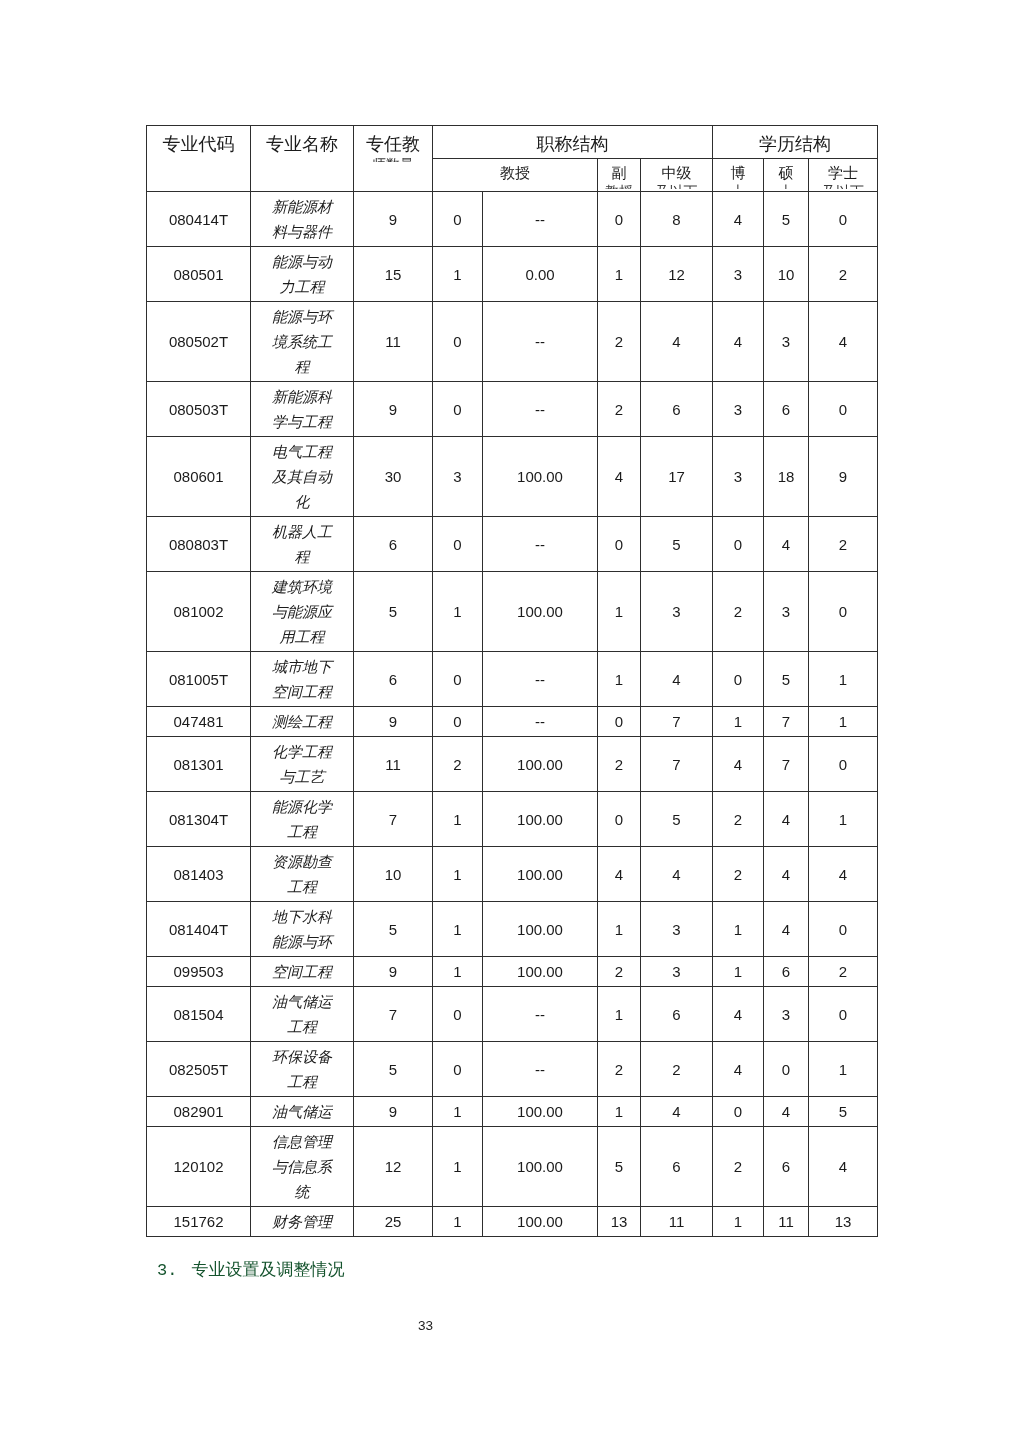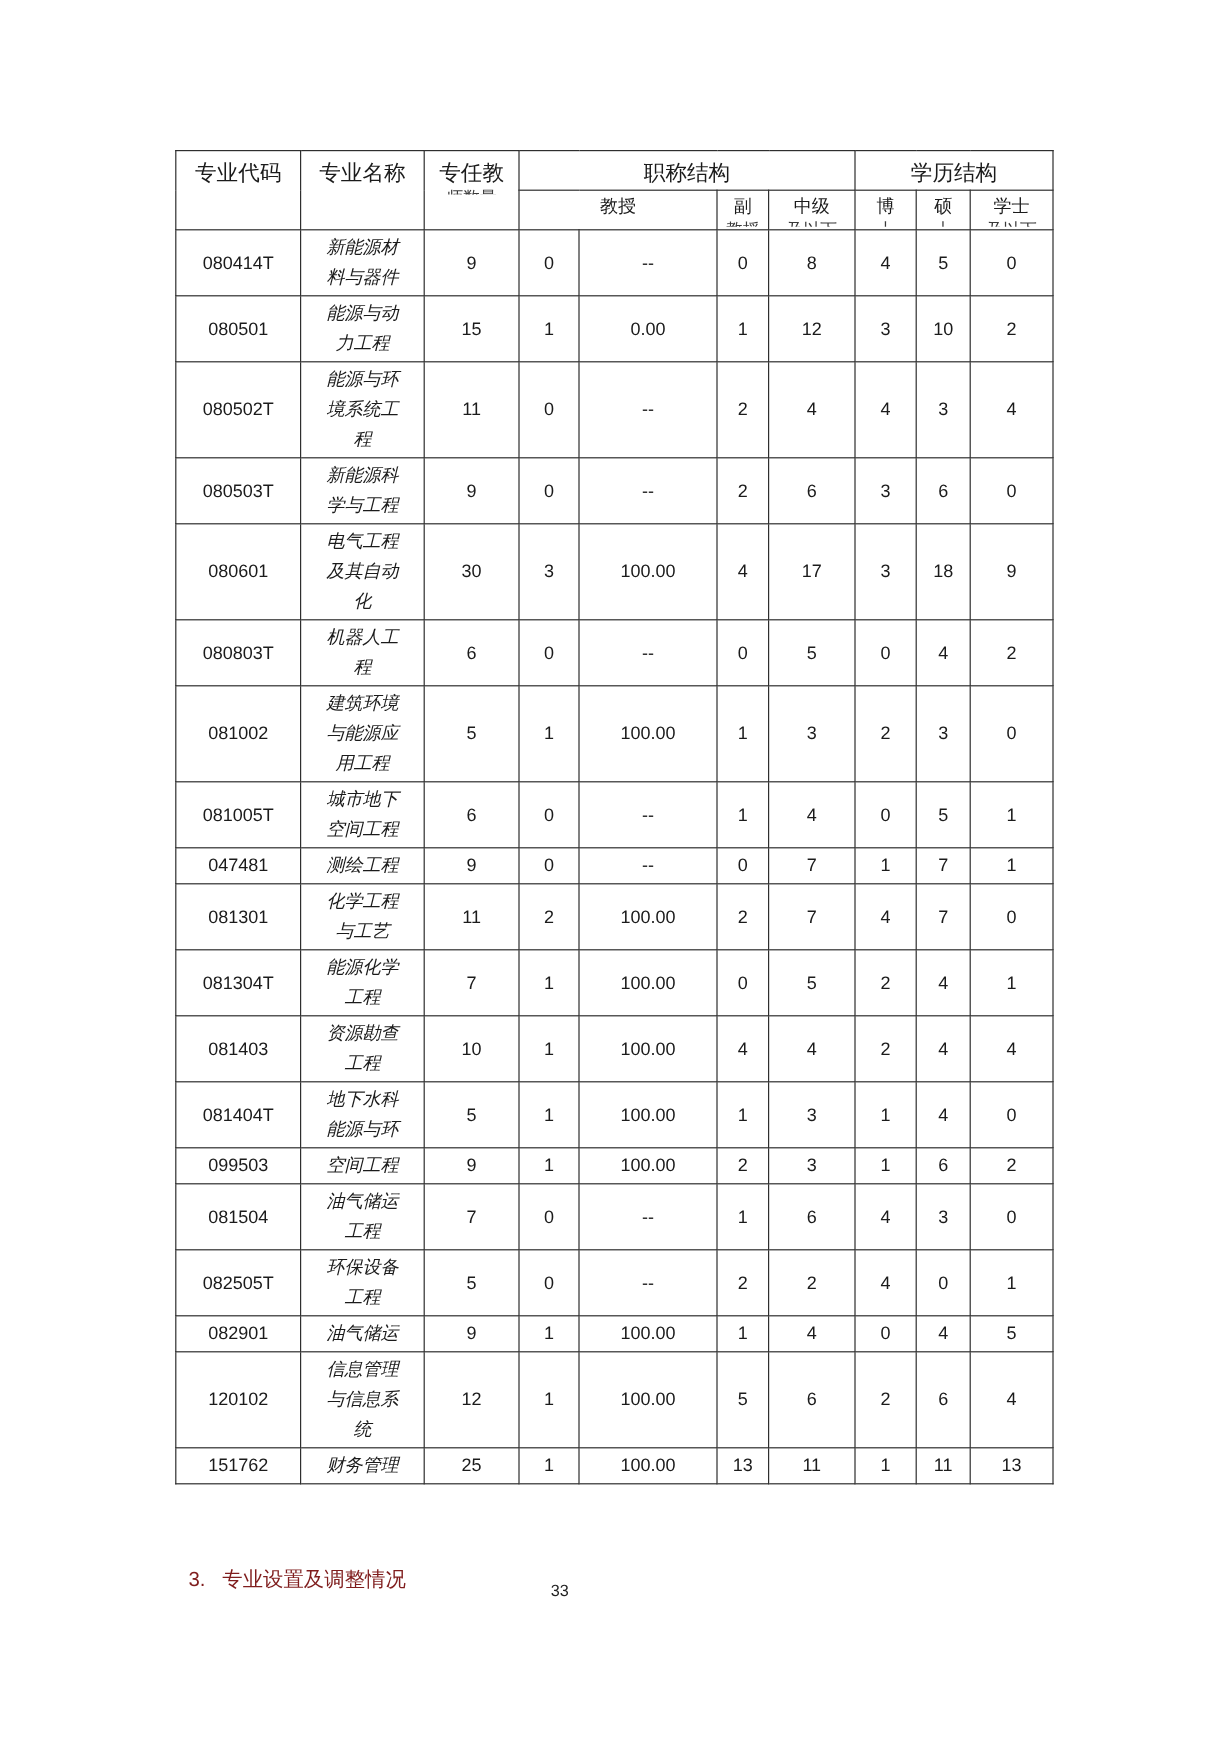--- a/index.html
+++ b/index.html
@@ -35,33 +35,31 @@
     line-height: 15px;
     font-size: 14px;
     margin-top: 1px;
     color: #3a3a3a;
   }
   .name-cell { white-space: pre-line; font-style: italic; }
   .section-heading {
     position: absolute;
     left: 157px; top: 1258px;
     font-size: 17px;
-    color: #7f1d1d;
-    font-family: Liberation Sans, sans-serif;
-    margin-top: 47px;
+    color: #14532d;
+    font-family: Liberation Mono, monospace;
   }
   .section-heading .num { margin-right: 14px; }
   .page-number {
     position: absolute;
     left: 0; top: 1318px;
     width: 851px;
     text-align: center;
     font-size: 13.5px;
     color: #222222;
-    margin-left: 41px;
   }
 </style>
 </head>
 <body>
 
 <table class="doc-table">
   <colgroup>
     <col style="width:104px">
       <col style="width:103px">
       <col style="width:79px">

